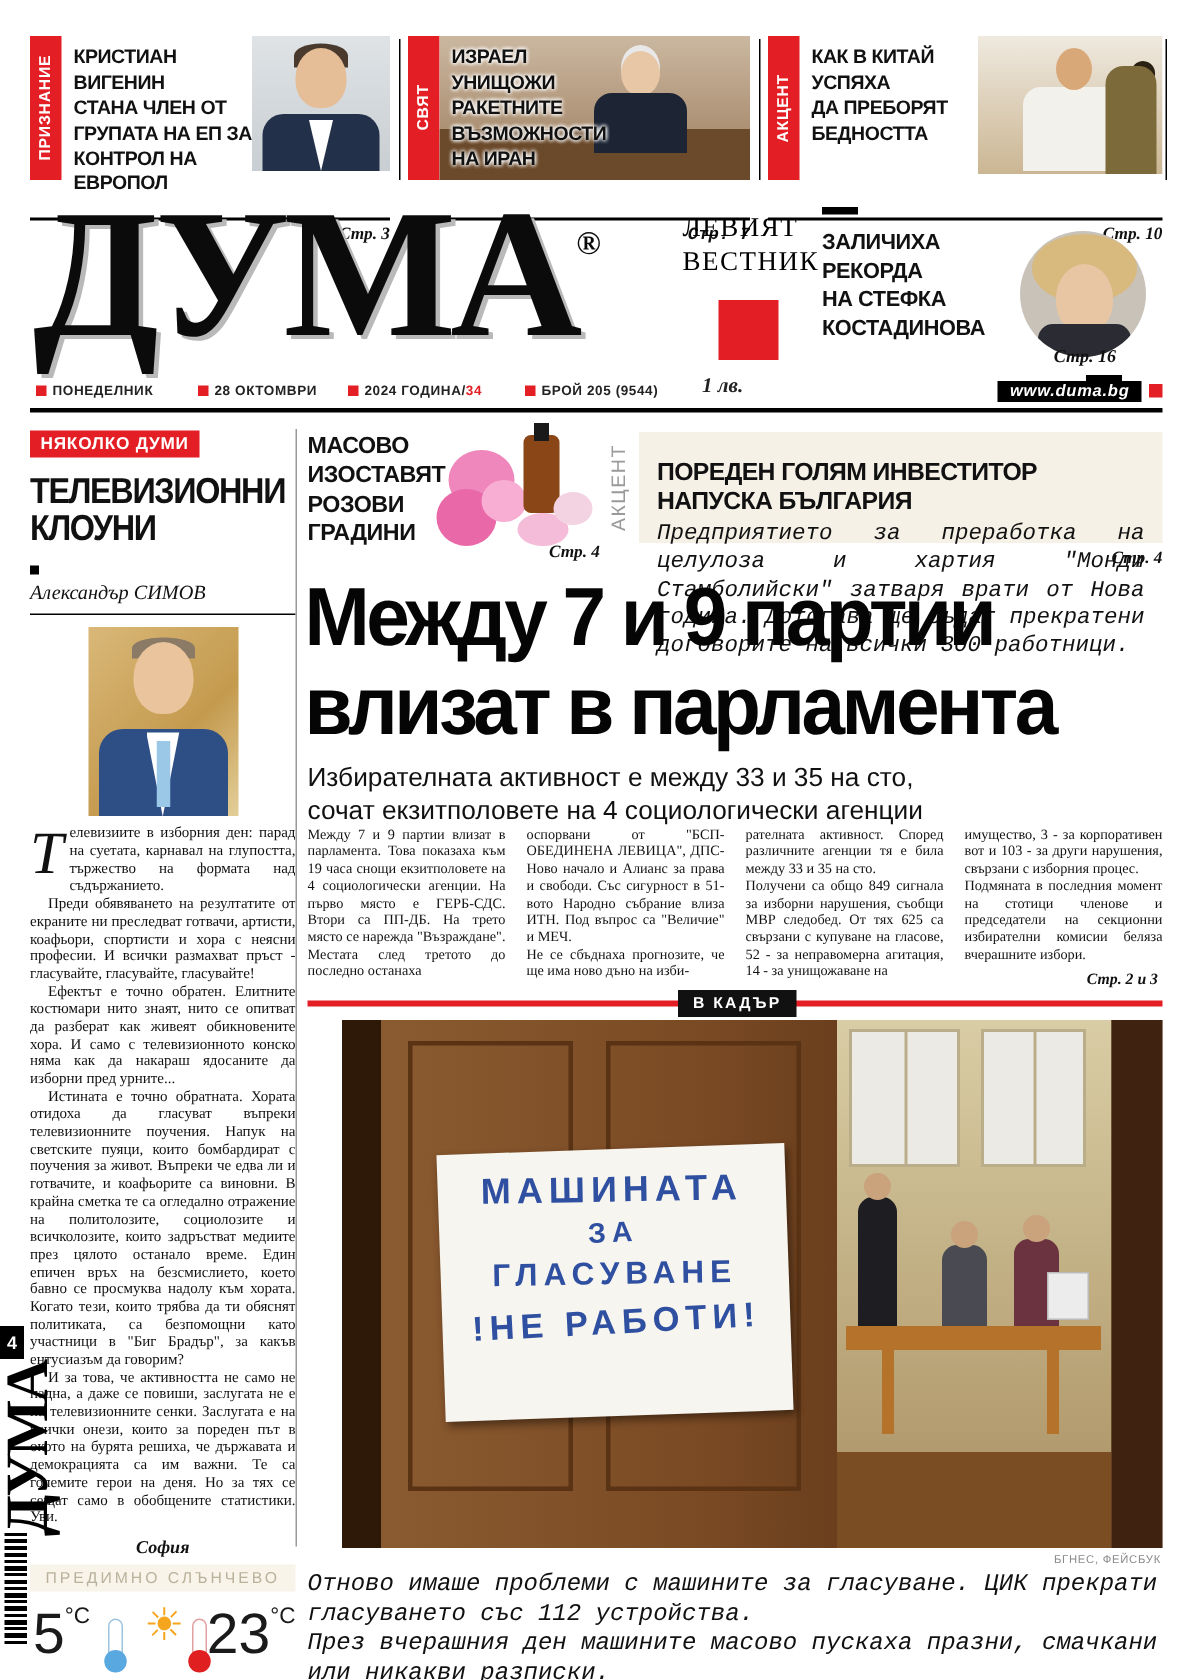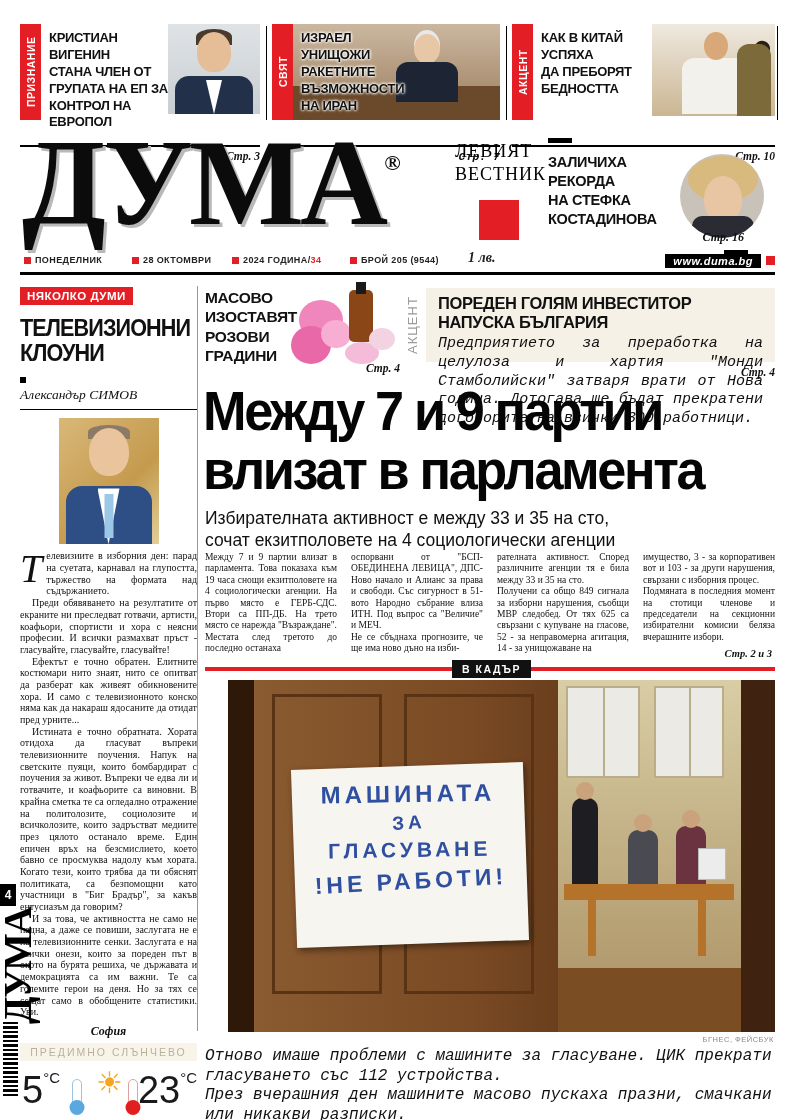--- a/index.html
+++ b/index.html
@@ -140,21 +140,21 @@
   .rose-photo { position:absolute; left:92px; top:-2px; width:104px; height:88px; }
   .petal { position:absolute; border-radius:50%; }
   .rose-page { position:absolute; left:205px; top:362px; width:195px; text-align:right;
                font-family:"Liberation Serif", serif; font-style:italic; font-weight:bold; font-size:11.5px; }
 
   
   .accent { position:absolute; left:402px; top:288px; width:373px; height:74px; }
   .accent-tag { position:absolute; left:0; top:0; bottom:0; width:20px; color:#9a9a9a; font-size:13px;
                 letter-spacing:1px; writing-mode:vertical-rl; transform:rotate(180deg);
                 display:flex; align-items:center; justify-content:center; }
-  .accent-body { position:absolute; left:24px; right:0; top:0; bottom:0; background:#f6f1e7; padding:6px 12px 4px 12px; }
+  .accent-body { position:absolute; left:24px; right:0; top:0; bottom:0; background:#f6f1e7; padding:18px 12px 4px 12px; }
   .accent-head { font-weight:bold; font-size:16.5px; letter-spacing:-.4px; }
   .accent-text { margin-top:3px; font-family:Liberation Mono, monospace; font-style:italic; font-size:15px;
                  line-height:1.25; text-align:justify; }
   .accent-page { position:absolute; left:402px; top:366px; width:373px; text-align:right;
                  font-family:"Liberation Serif", serif; font-style:italic; font-weight:bold; font-size:11.5px; }
 
   
   .lead-head { position:absolute; left:203px; top:382px; width:575px; font-weight:bold; font-size:55px;
                line-height:1.07; letter-spacing:-2.5px; transform:scaleX(.95); transform-origin:0 0;
                white-space:pre-line; color:#050505; }
@@ -311,21 +311,21 @@
     <div class="op-photo">
       <div class="hair"></div>
         <div class="head"></div>
         <div class="body"></div>
         <div class="shirt"></div>
         <div class="tie"></div>
     </div>
     <div class="op-body">
       <p class="first"><span class="dropcap">Т</span><span>елевизиите в изборния ден: парад на суетата, карнавал на глупостта, тържество на формата над съдържанието.</span></p>
       <p>Преди обявяването на резултатите от екраните ни преследват готвачи, артисти, коафьори, спортисти и хора с неясни професии. И всички размахват пръст - гласувайте, гласувайте, гласувайте!</p>
-      <p>Ефектът е точно обратен. Елитните костюмари нито знаят, нито се опитват да разберат как живеят обикновените хора. И само с телевизионното конско няма как да накараш ядосаните да отидат пред урните...</p>
+      <p>Ефектът е точно обратен. Елитните костюмари нито знаят, нито се опитват да разберат как живеят обикновените хора. И само с телевизионното конско няма как да накараш ядосаните да изборни пред урните...</p>
       <p>Истината е точно обратната. Хората отидоха да гласуват въпреки телевизионните поучения. Напук на светските пуяци, които бомбардират с поучения за живот. Въпреки че едва ли и готвачите, и коафьорите са виновни. В крайна сметка те са огледално отражение на политолозите, социолозите и всичколозите, които задръстват медиите през цялото останало време. Един епичен връх на безсмислието, което бавно се просмуква надолу към хората. Когато тези, които трябва да ти обяснят политиката, са безпомощни като участници в "Биг Брадър", за какъв ентусиазъм да говорим?</p>
       <p>И за това, че активността не само не падна, а даже се повиши, заслугата не е на телевизионните сенки. Заслугата е на всички онези, които за пореден път в окото на бурята решиха, че държавата и демокрацията са им важни. Те са големите герои на деня. Но за тях се сещат само в обобщените статистики. Уви.</p>
     </div>
   </div>
   <div class="col-divider"></div>
 
   <div class="weather">
     <div class="w-city">София</div>
     <div class="w-box">ПРЕДИМНО СЛЪНЧЕВО</div>
     <div class="w-row">

